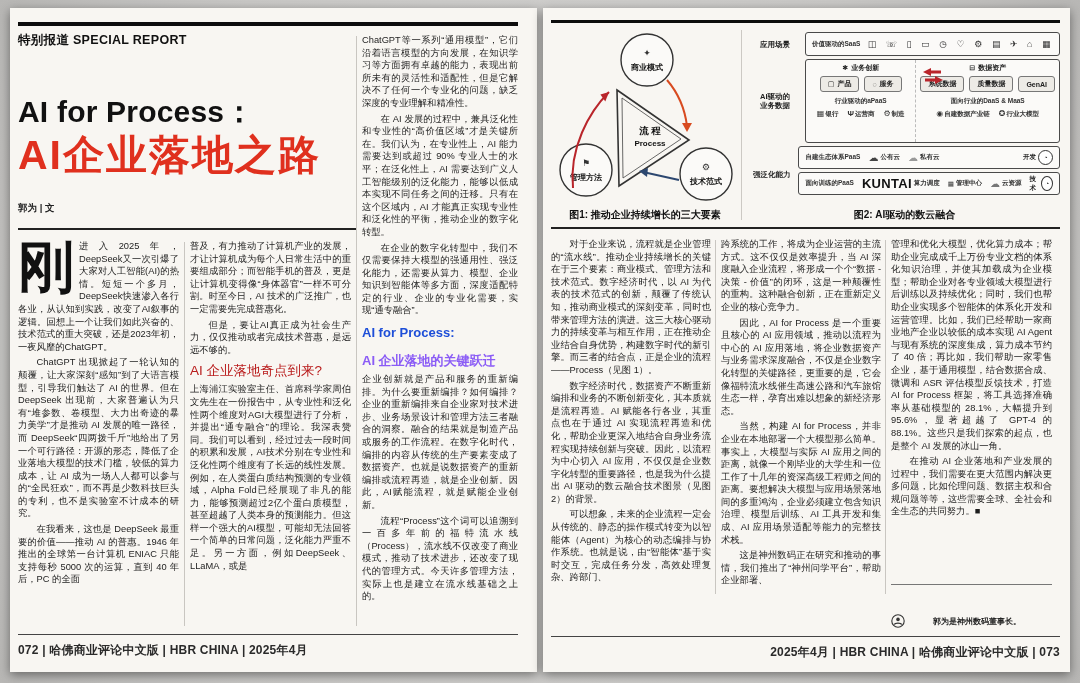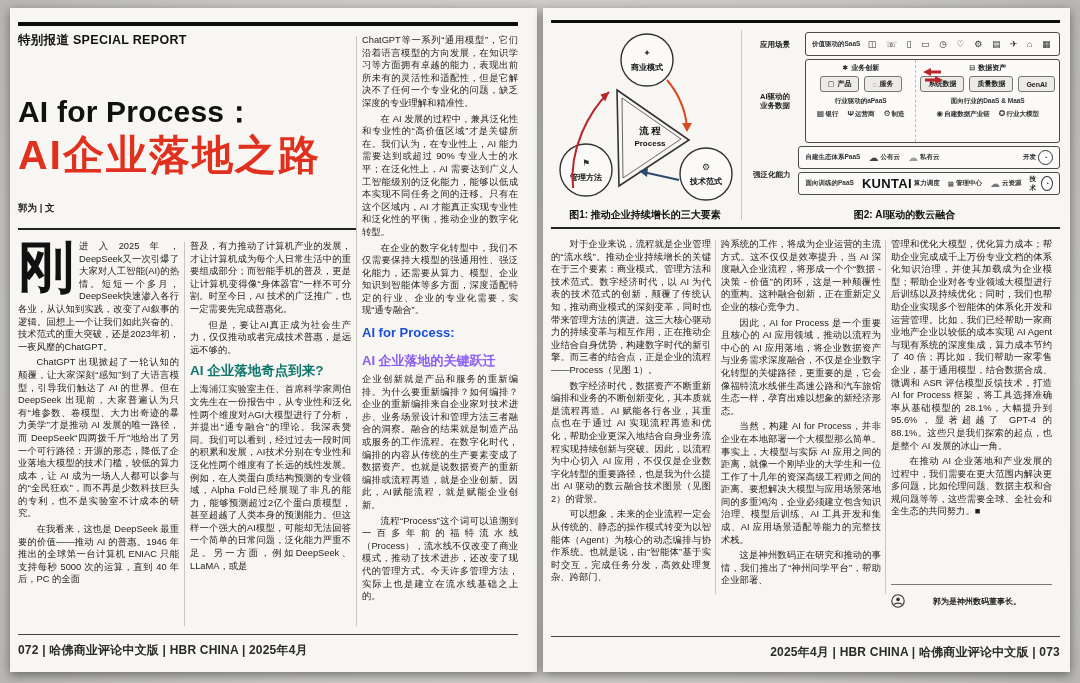--- a/index.html
+++ b/index.html
@@ -26,21 +26,21 @@
   .rule-bottom{left:8px;top:626px;width:500px;height:1px;background:#444;}
   .pagefoot{font-size:12px;font-weight:700;color:#2a2a2a;letter-spacing:.2px;}
 
   
   .col{overflow:hidden;}
   .col p{margin:0 0 3px 0;font-size:9.3px;line-height:12.6px;text-align:justify;color:#1d1d1d;}
   .col p.indent{text-indent:2em;}
   .vdiv{width:1px;background:#c9c6c1;}
   .dropcap{float:left;font-size:56px;line-height:50px;font-weight:900;color:#111;
     margin:2px 5px 0 0;}
-  .subhead{font-size:13.5px;font-weight:700;color:#0f766e;margin:7px 0 5px 0;line-height:15px;}
+  .subhead{font-size:13.5px;font-weight:400;color:#b91c1c;margin:7px 0 5px 0;line-height:15px;}
   .subhead2{font-size:13px;font-weight:800;color:#1d4ed8;line-height:15.5px;margin:8px 0 12px 0;}
   .subhead2b{font-size:13px;font-weight:800;color:#8b5cf6;line-height:15.5px;margin:0 0 5px 0;}
 
   
   .ruleTopR{left:8px;top:12px;width:509px;height:2.5px;background:#0d0d0d;}
   .ruleMidR{left:8px;top:219px;width:509px;height:1.5px;background:#222;}
   .ruleBotR{left:8px;top:628px;width:509px;height:1px;background:#444;}
   .figcap{font-size:10px;font-weight:800;color:#111;text-align:center;}
   .figdiv{left:198px;top:22px;width:1px;height:190px;background:#ccc9c4;}
 
@@ -291,21 +291,21 @@
     <p class="indent">这是神州数码正在研究和推动的事情，我们推出了“神州问学平台”，帮助企业部署、</p>
   </div>
   <div class="abs vdiv" style="left:342px;top:232px;height:354px;"></div>
 
   <div class="abs col" style="left:348px;top:230px;width:161px;height:330px;">
     <p>管理和优化大模型，优化算力成本；帮助企业完成成千上万份专业文档的体系化知识治理，并使其加载成为企业模型；帮助企业对各专业领域大模型进行后训练以及持续优化；同时，我们也帮助企业实现多个智能体的体系化开发和运营管理。比如，我们已经帮助一家商业地产企业以较低的成本实现 AI Agent 与现有系统的深度集成，算力成本节约了 40 倍；再比如，我们帮助一家零售企业，基于通用模型，结合数据合成、微调和 ASR 评估模型反馈技术，打造 AI for Process 框架，将工具选择准确率从基础模型的 28.1%，大幅提升到 95.6%，显著超越了 GPT-4 的 88.1%。这些只是我们探索的起点，也是整个 AI 发展的冰山一角。</p>
     <p class="indent">在推动 AI 企业落地和产业发展的过程中，我们需要在更大范围内解决更多问题，比如伦理问题、数据主权和合规问题等等，这些需要全球、全社会和全生态的共同努力。■</p>
   </div>
 
   <div class="abs" style="left:348px;top:576px;width:161px;height:1px;background:#777;"></div>
-  <div class="abs bio" style="left:348px;top:586px;width:161px;gap:28px;">
+  <div class="abs bio" style="left:348px;top:606px;width:161px;gap:28px;">
     <svg width="14" height="14" viewBox="0 0 14 14">
       <circle cx="7" cy="7" r="6.2" fill="none" stroke="#333" stroke-width="1.1"></circle>
       <circle cx="7" cy="5.4" r="1.8" fill="#333"></circle>
       <path d="M3.4,10.6 C4,8.6 10,8.6 10.6,10.6" fill="none" stroke="#333" stroke-width="1.2"></path>
     </svg>
     <span>郭为是神州数码董事长。</span>
   </div>
 
   <div class="abs ruleBotR"></div>
   <div class="abs pagefoot" style="left:8px;top:636px;width:509px;text-align:right;">2025年4月 | HBR CHINA | 哈佛商业评论中文版 | 073</div>

